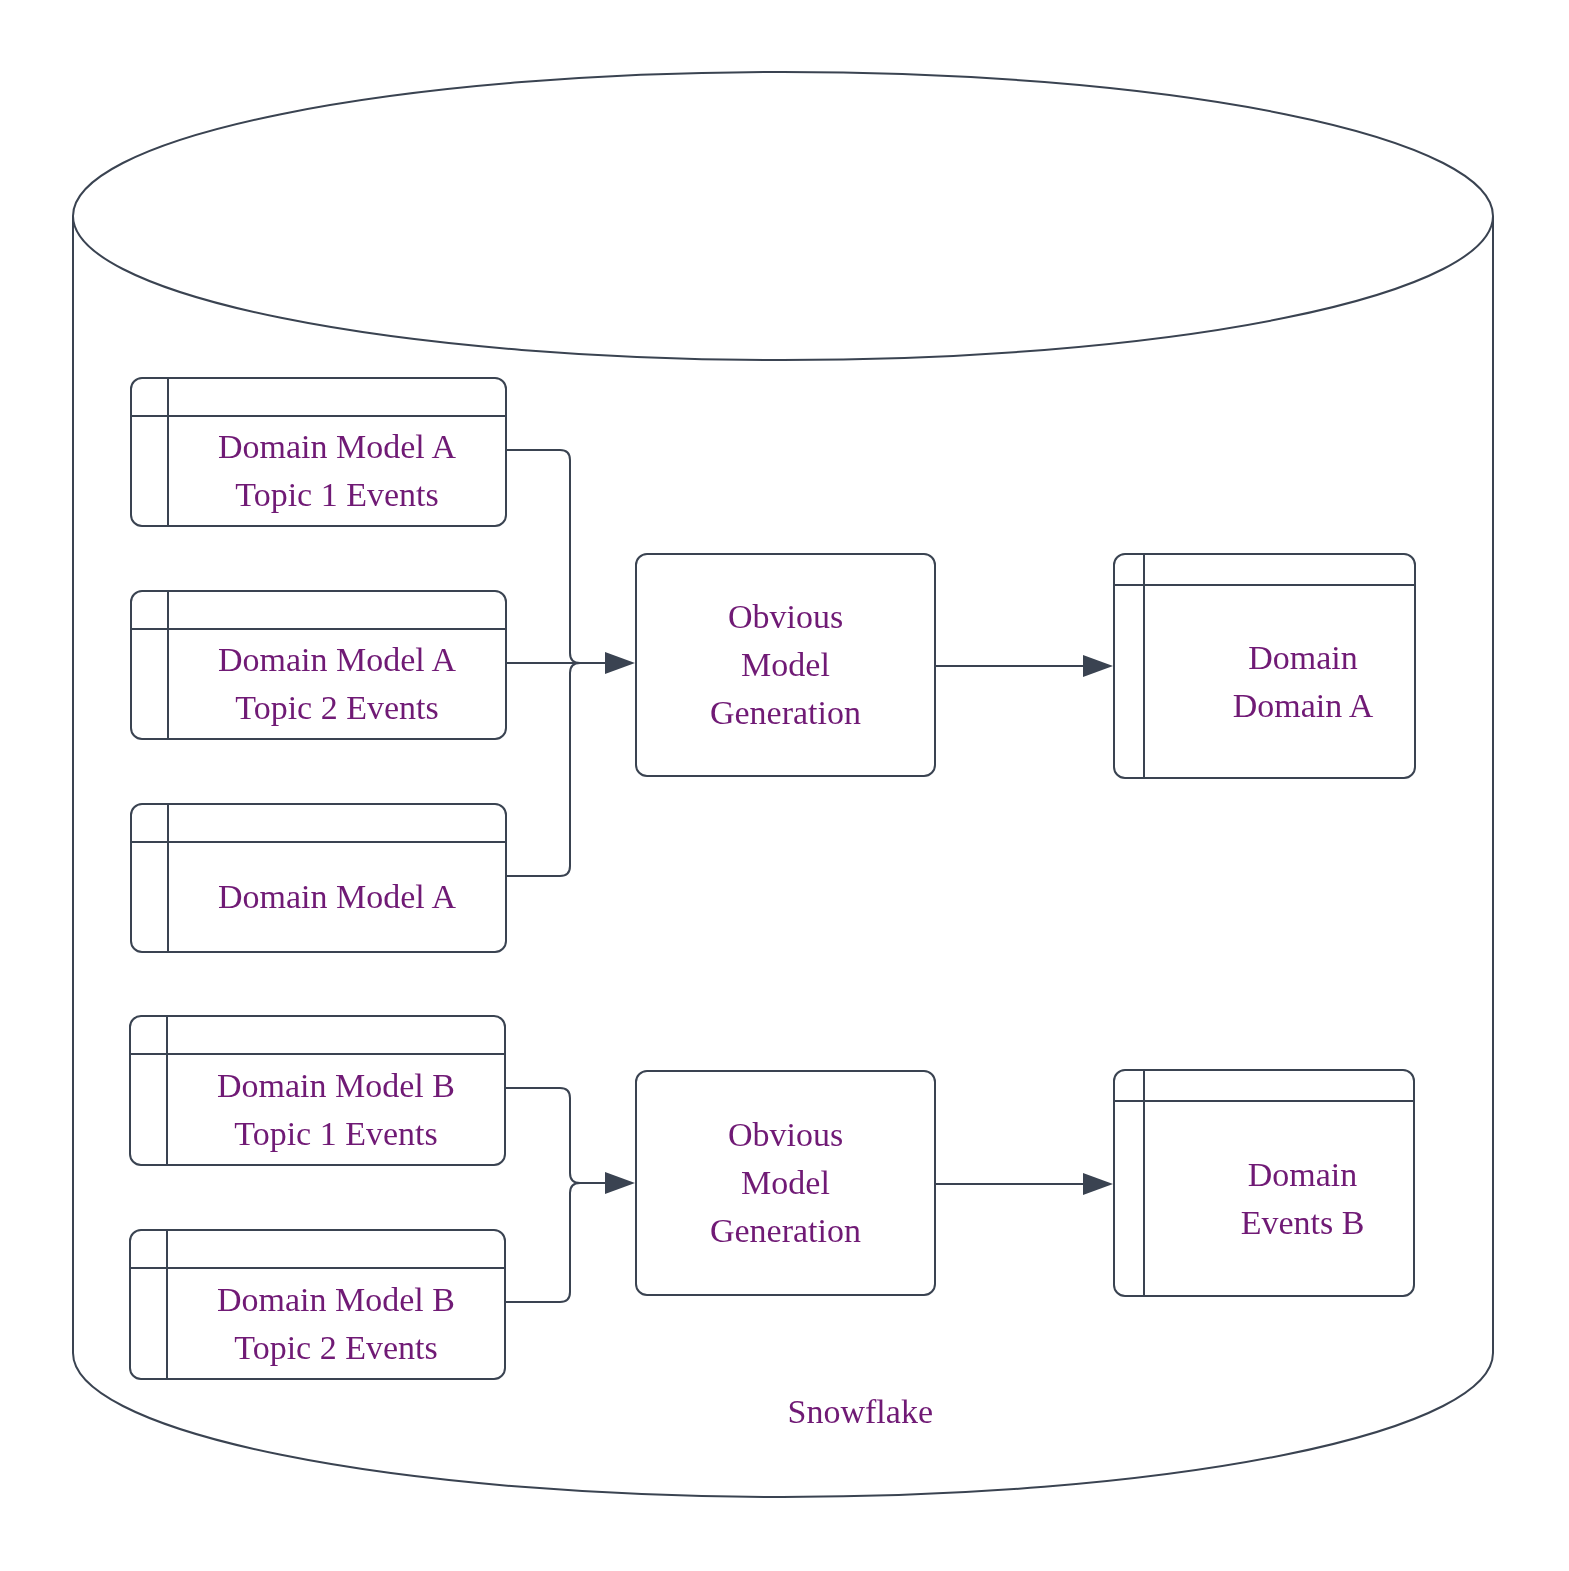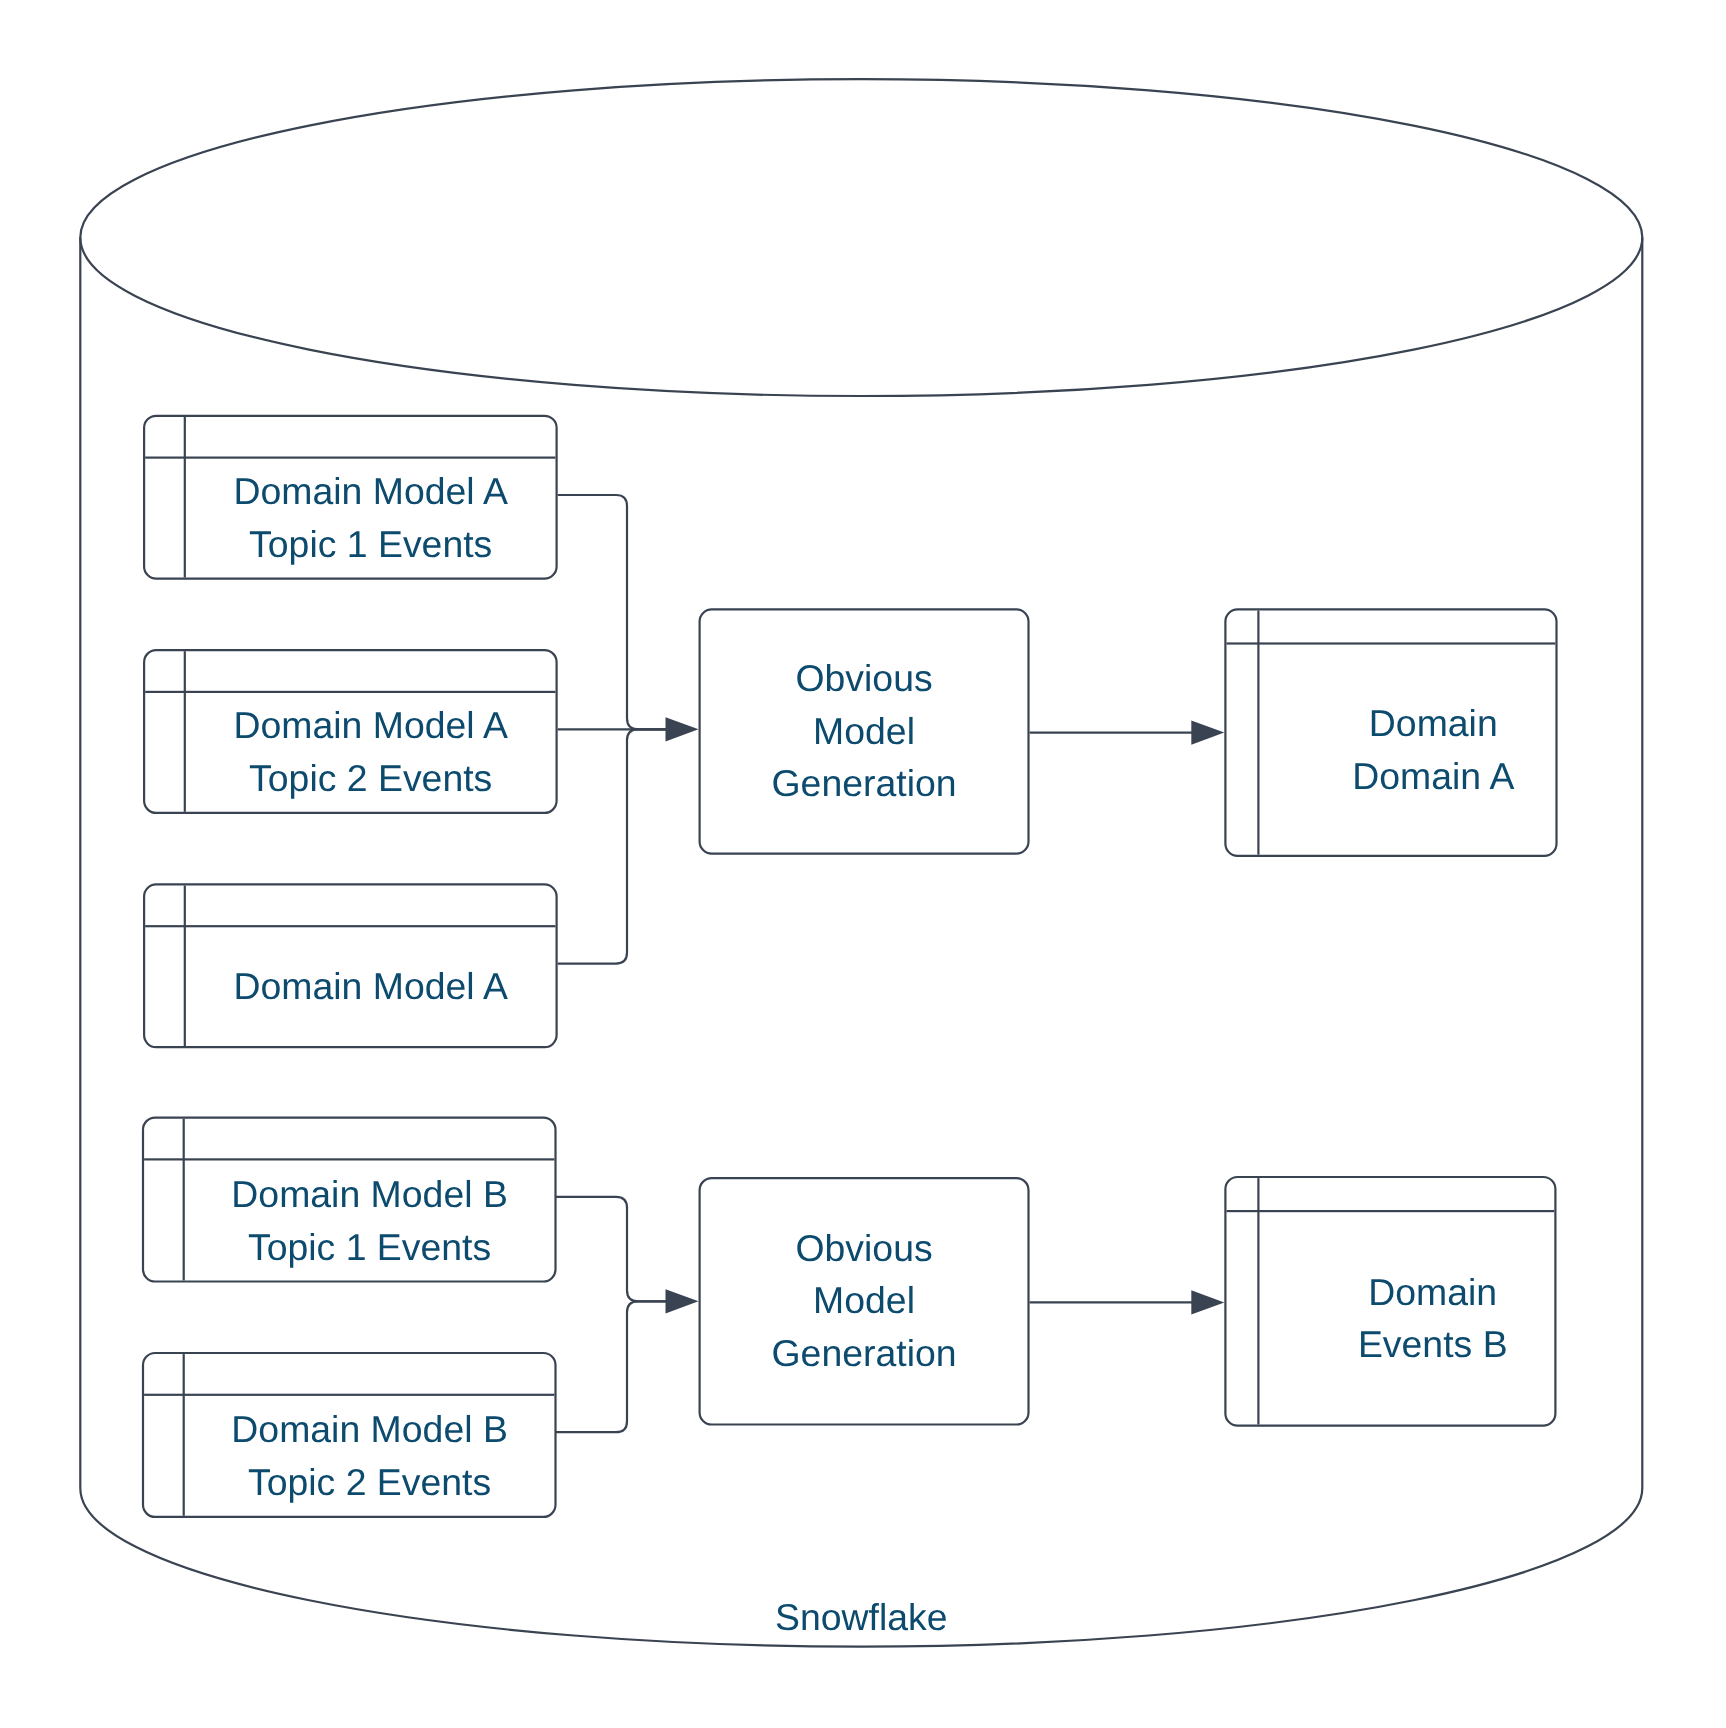--- a/index.html
+++ b/index.html
@@ -5,22 +5,22 @@
   html, body {
     margin: 0;
     padding: 0;
     background: #ffffff;
   }
   #canvas {
     position: relative;
     width: 1569px;
     height: 1571px;
     background: #ffffff;
-    font-family: Liberation Sans, sans-serif;
-    color: #0c4a6e;
+    font-family: Liberation Serif, serif;
+    color: #701a75;
     overflow: hidden;
   }
   #wires {
     position: absolute;
     left: 0;
     top: 0;
     width: 1569px;
     height: 1571px;
   }
   .shape {
@@ -66,23 +66,23 @@
     align-items: center;
     justify-content: center;
     text-align: center;
     font-size: 34px;
     line-height: 48px;
     white-space: nowrap;
   }
   .cylinder-label {
     position: absolute;
     left: 633px;
-    top: 1449px;
+    top: 1390px;
     width: 300px;
-    text-align: center;
+    text-align: right;
     font-size: 34px;
     line-height: 44px;
     white-space: nowrap;
   }
 </style>
 </head>
 <body>
 
 <div id="canvas">
 

